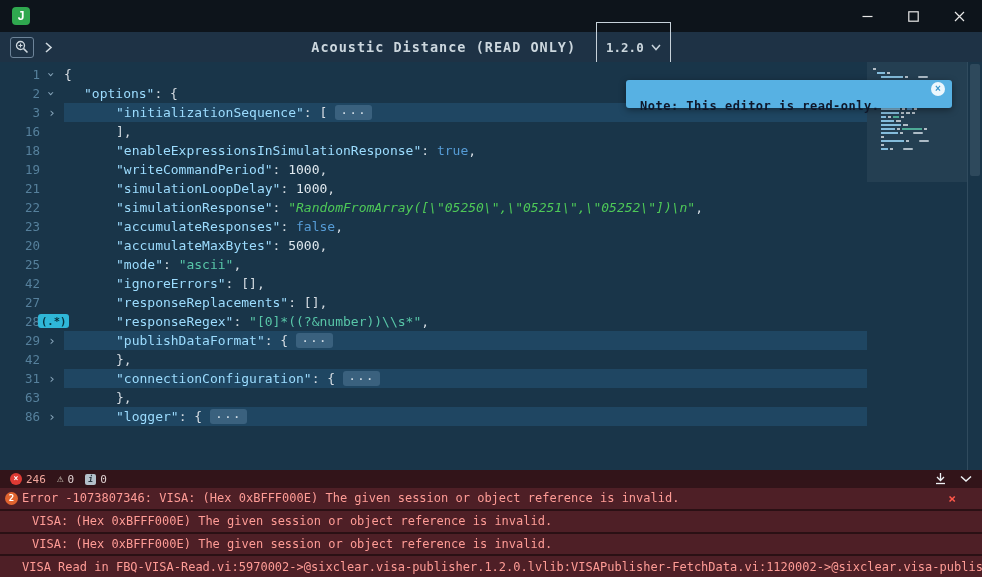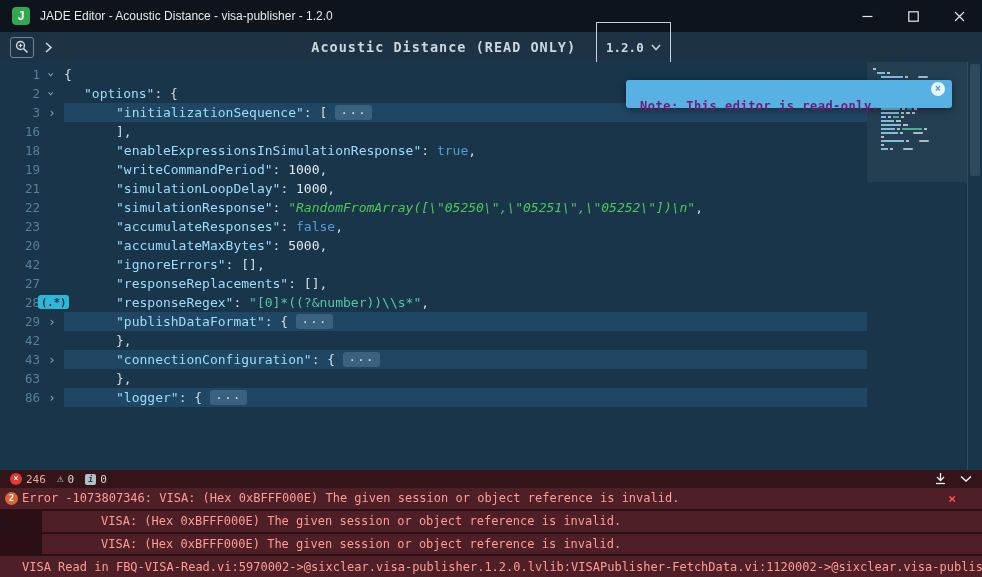--- a/index.html
+++ b/index.html
@@ -48,56 +48,55 @@
   .minimap { width:100px; flex:none; padding:6px 4px 0 4px; position:relative; }
   .mm-line { display:flex; height:2px; margin-bottom:2px; }
   .mm-seg { height:2px; margin-right:2px; background:currentColor; opacity:.8; }
   .mm-slider { position:absolute; left:0; top:0; right:0; height:120px; background:rgba(255,255,255,.05); }
   .vscroll { width:15px; flex:none; border-left:1px solid rgba(180,200,215,.15); position:relative; }
   .vthumb { position:absolute; left:2px; right:2px; top:2px; height:112px; background:rgba(180,200,215,.14); border-radius:2px; }
 
   
   .toast { position:absolute; top:18px; right:30px; width:326px; height:28px; background:#57b1e3; border-radius:3px;
            display:flex; align-items:center; padding:0 7px 0 14px; box-shadow:0 2px 7px rgba(0,0,0,.4); z-index:5; }
-  .toast-text { color:#701a75; font-size:12px; font-weight:bold; letter-spacing:.5px; flex:1;margin-top:24px; }
+  .toast-text { color:#0f172a; font-size:12px; font-weight:bold; letter-spacing:.5px; flex:1;margin-top:24px; }
   .toast-close { width:14px; height:14px; border-radius:50%; background:#ecf7fd; color:#3796cc;
                  font:bold 10px/13px "Liberation Sans",sans-serif; text-align:center; align-self:flex-start; margin-top:2px; }
 
   
   .problems { height:18px; flex:none; background:#321419; display:flex; align-items:center; padding:0 10px;
               color:#e0d2d2; font-size:11px; gap:5px; }
   .pgroup { display:flex; align-items:center; gap:4px; margin-right:6px; }
   .err-icon { width:12px; height:12px; border-radius:50%; background:#df3a34; color:#fff; font-size:8px;
               line-height:12px; text-align:center; font-weight:bold; }
   .pcount.err { color:#f2a79d; }
   .warn-icon { color:#d9d2c4; font-size:11px; line-height:12px; }
   .info-icon { width:11px; height:11px; border-radius:2px; background:#b3c0ca; color:#26333d; font-size:8px;
                line-height:11px; text-align:center; font-weight:bold; font-style:italic; }
   .problems-right { margin-left:auto; display:flex; gap:14px; align-items:center; color:#eef2f5; }
 
   
   .console { height:89px; flex:none; background:#2a1014; display:flex; flex-direction:column; gap:2px; font-size:12px; }
   .console-row { background:#4e1f26; flex:1; display:flex; align-items:center; position:relative;
                  color:#ff9c96; padding-left:22px; overflow:hidden; }
-  .console-row.ind { padding-left:59px;margin-left:42px; }
+  .console-row.ind { padding-left:32px; }
   .console-badge { position:absolute; left:5px; width:13px; height:13px; border-radius:50%; background:#e0642f;
                    color:#fff; font-size:9px; line-height:13px; text-align:center; font-weight:bold; }
   .console-text { white-space:nowrap; overflow:hidden; }
   .console-close { position:absolute; right:26px; color:#ff584a; font-weight:bold; font-size:13px; line-height:1; }
 
   svg.icon { display:block; }
 </style>
 </head>
 <body>
 
 <div class="window">
 
   <div class="titlebar">
     <div class="logo">J</div>
-    <div>JADE Editor - Acoustic Distance - visa-publisher - 1.2.0</div>
     <div class="win-controls">
       <div class="win-btn">
         <svg class="icon" width="11" height="11">
             <line x1="0.5" y1="5.5" x2="10.5" y2="5.5" stroke="#e8e8e8" stroke-width="1.2"></line>
           </svg>
       </div>
       <div class="win-btn">
         <svg class="icon" width="11" height="11">
             <rect x="0.8" y="0.8" width="9.4" height="9.4" fill="none" stroke="#e8e8e8" stroke-width="1.2"></rect>
           </svg>
@@ -140,26 +139,27 @@
         <div class="line"><div class="gutter"><span class="lnum">1</span><span class="lchev"><span class="chev-glyph chev-down">›</span></span></div><div class="code" style="padding-left: 0px;"><span class="tk-pun">{</span></div></div>
         <div class="line"><div class="gutter"><span class="lnum">2</span><span class="lchev"><span class="chev-glyph chev-down">›</span></span></div><div class="code" style="padding-left: 20px;"><span class="tk-key">"options"</span><span class="tk-pun">: {</span></div></div>
         <div class="line"><div class="gutter"><span class="lnum">3</span><span class="lchev"><span class="chev-glyph">›</span></span></div><div class="code hl" style="padding-left: 52px;"><span class="tk-key">"initializationSequence"</span><span class="tk-pun">: [</span><span class="tk-dots">···</span></div></div>
         <div class="line"><div class="gutter"><span class="lnum">16</span><span class="lchev"></span></div><div class="code" style="padding-left: 52px;"><span class="tk-pun">],</span></div></div>
         <div class="line"><div class="gutter"><span class="lnum">18</span><span class="lchev"></span></div><div class="code" style="padding-left: 52px;"><span class="tk-key">"enableExpressionsInSimulationResponse"</span><span class="tk-pun">: </span><span class="tk-bool">true</span><span class="tk-pun">,</span></div></div>
         <div class="line"><div class="gutter"><span class="lnum">19</span><span class="lchev"></span></div><div class="code" style="padding-left: 52px;"><span class="tk-key">"writeCommandPeriod"</span><span class="tk-pun">: </span><span class="tk-num">1000</span><span class="tk-pun">,</span></div></div>
         <div class="line"><div class="gutter"><span class="lnum">21</span><span class="lchev"></span></div><div class="code" style="padding-left: 52px;"><span class="tk-key">"simulationLoopDelay"</span><span class="tk-pun">: </span><span class="tk-num">1000</span><span class="tk-pun">,</span></div></div>
         <div class="line"><div class="gutter"><span class="lnum">22</span><span class="lchev"></span></div><div class="code" style="padding-left: 52px;"><span class="tk-key">"simulationResponse"</span><span class="tk-pun">: </span><span class="tk-code">"RandomFromArray([\"05250\",\"05251\",\"05252\"])\n"</span><span class="tk-pun">,</span></div></div>
         <div class="line"><div class="gutter"><span class="lnum">23</span><span class="lchev"></span></div><div class="code" style="padding-left: 52px;"><span class="tk-key">"accumulateResponses"</span><span class="tk-pun">: </span><span class="tk-bool">false</span><span class="tk-pun">,</span></div></div>
         <div class="line"><div class="gutter"><span class="lnum">20</span><span class="lchev"></span></div><div class="code" style="padding-left: 52px;"><span class="tk-key">"accumulateMaxBytes"</span><span class="tk-pun">: </span><span class="tk-num">5000</span><span class="tk-pun">,</span></div></div>
+        <div class="line"><div class="gutter"><span class="lnum">25</span><span class="lchev"></span></div><div class="code" style="padding-left: 52px;"><span class="tk-key">"mode"</span><span class="tk-pun">: </span><span class="tk-str">"ascii"</span><span class="tk-pun">,</span></div></div>
         <div class="line"><div class="gutter"><span class="lnum">42</span><span class="lchev"></span></div><div class="code" style="padding-left: 52px;"><span class="tk-key">"ignoreErrors"</span><span class="tk-pun">: [],</span></div></div>
         <div class="line"><div class="gutter"><span class="lnum">27</span><span class="lchev"></span></div><div class="code" style="padding-left: 52px;"><span class="tk-key">"responseReplacements"</span><span class="tk-pun">: [],</span></div></div>
         <div class="line"><div class="gutter"><span class="lnum">28</span><span class="lchev"></span><span class="lbadge">(.*)</span></div><div class="code" style="padding-left: 52px;"><span class="tk-key">"responseRegex"</span><span class="tk-pun">: </span><span class="tk-str">"[0]*((?&amp;number))\\s*"</span><span class="tk-pun">,</span></div></div>
         <div class="line"><div class="gutter"><span class="lnum">29</span><span class="lchev"><span class="chev-glyph">›</span></span></div><div class="code hl" style="padding-left: 52px;"><span class="tk-key">"publishDataFormat"</span><span class="tk-pun">: {</span><span class="tk-dots">···</span></div></div>
         <div class="line"><div class="gutter"><span class="lnum">42</span><span class="lchev"></span></div><div class="code" style="padding-left: 52px;"><span class="tk-pun">},</span></div></div>
-        <div class="line"><div class="gutter"><span class="lnum">43</span><span class="lchev"><span class="chev-glyph">›</span></span></div><div class="code hl" style="padding-left: 52px;"><span class="tk-key">"connectionConfiguration"</span><span class="tk-pun">: {</span><span class="tk-dots">···</span></div></div>
+        <div class="line"><div class="gutter"><span class="lnum">31</span><span class="lchev"><span class="chev-glyph">›</span></span></div><div class="code hl" style="padding-left: 52px;"><span class="tk-key">"connectionConfiguration"</span><span class="tk-pun">: {</span><span class="tk-dots">···</span></div></div>
         <div class="line"><div class="gutter"><span class="lnum">63</span><span class="lchev"></span></div><div class="code" style="padding-left: 52px;"><span class="tk-pun">},</span></div></div>
         <div class="line"><div class="gutter"><span class="lnum">86</span><span class="lchev"><span class="chev-glyph">›</span></span></div><div class="code hl" style="padding-left: 52px;"><span class="tk-key">"logger"</span><span class="tk-pun">: {</span><span class="tk-dots">···</span></div></div>
       </div>
 
     <div class="minimap">
       <div class="mm-slider"></div>
     <div class="mm-line" style="margin-left: 2px;">
           <span class="mm-seg tk-pun" style="width: 3px;"></span>
         </div>
         <div class="mm-line" style="margin-left: 6px;">

